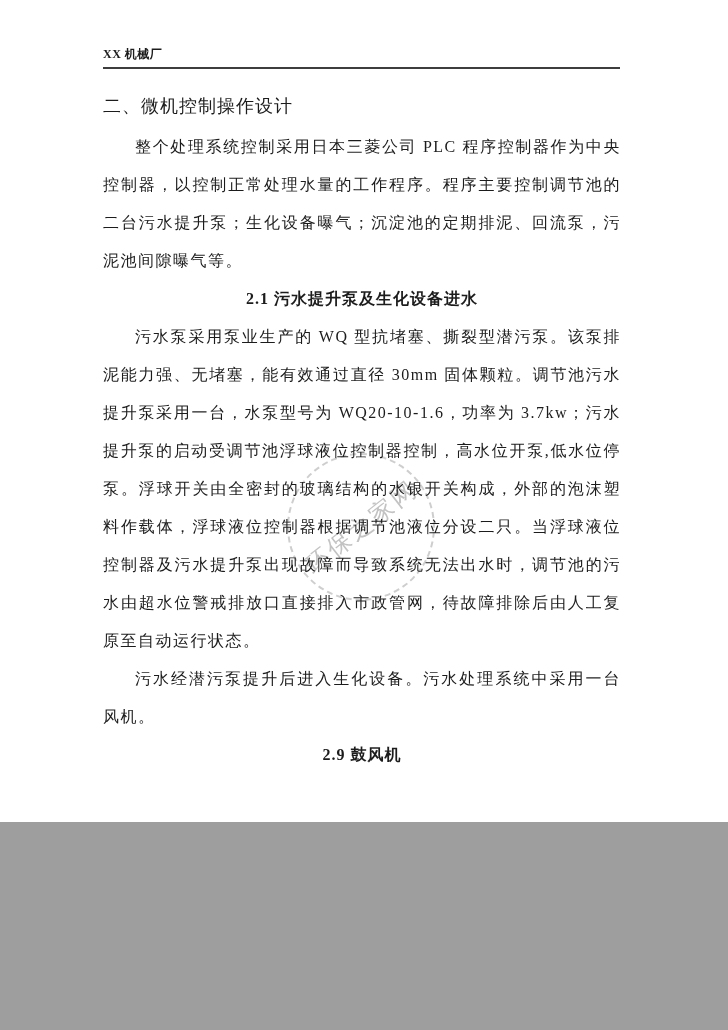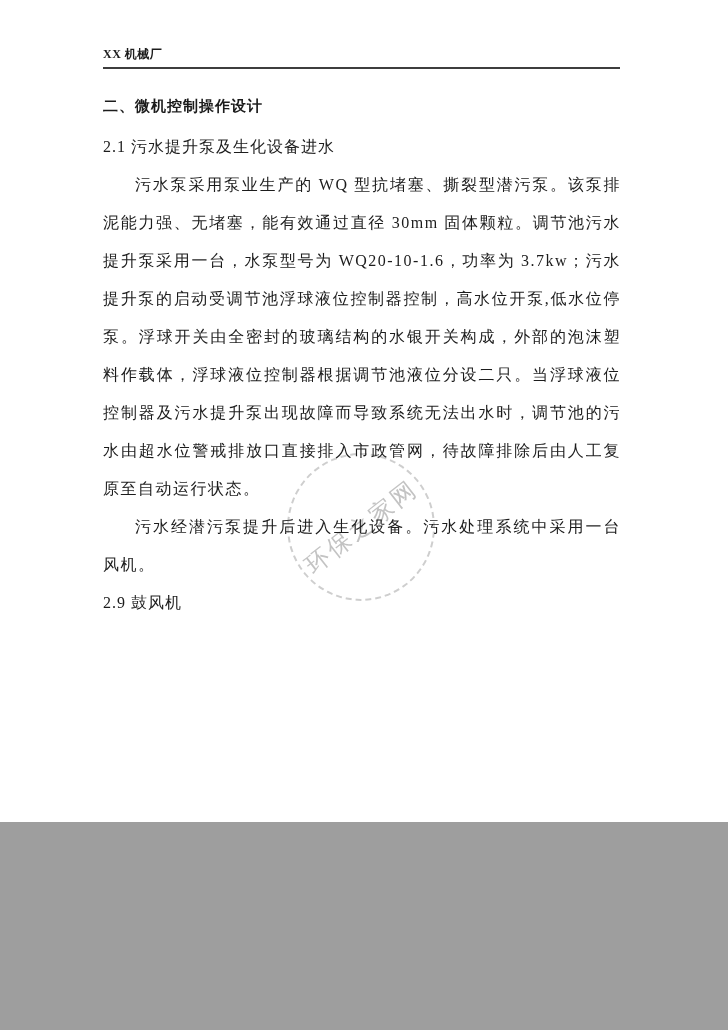--- a/index.html
+++ b/index.html
@@ -51,37 +51,38 @@
   }
   
   .doc {
     position: absolute;
     left: 103px;
     top: 84px;
     width: 518px;
     z-index: 1;
   }
   .doc-title {
-    font-size: 15px;
-    font-weight: bold;
+    font-size: 18px;
+    font-weight: normal;
     line-height: 44px;
     letter-spacing: 1px;
   }
   .doc p {
     font-size: 16px;
     line-height: 38px;
     text-align: justify;
     text-indent: 2em;
     letter-spacing: 1.5px;
   }
   .section-heading {
     font-size: 16px;
-    font-weight: normal;
+    font-weight: bold;
     line-height: 38px;
     letter-spacing: 1px;
+    text-align: center;
   }
   
   .footer-rule {
     position: absolute;
     left: 103px;
     top: 948px;
     width: 517px;
     height: 2px;
     background: #d9d9d9;
   }
@@ -95,20 +96,21 @@
     <span>XX 机械厂</span>
   </div>
 
   <div class="watermark">
     <span>环保之家网</span>
   </div>
 
   <div class="doc">
     <div class="doc-title">二、微机控制操作设计</div>
 
+    <p>整个处理系统控制采用日本三菱公司 PLC 程序控制器作为中央控制器，以控制正常处理水量的工作程序。程序主要控制调节池的二台污水提升泵；生化设备曝气；沉淀池的定期排泥、回流泵，污泥池间隙曝气等。</p>
 
     <div class="section-heading">2.1 污水提升泵及生化设备进水</div>
 
     <p>污水泵采用泵业生产的 WQ 型抗堵塞、撕裂型潜污泵。该泵排泥能力强、无堵塞，能有效通过直径 30mm 固体颗粒。调节池污水提升泵采用一台，水泵型号为 WQ20-10-1.6，功率为 3.7kw；污水提升泵的启动受调节池浮球液位控制器控制，高水位开泵,低水位停泵。浮球开关由全密封的玻璃结构的水银开关构成，外部的泡沫塑料作载体，浮球液位控制器根据调节池液位分设二只。当浮球液位控制器及污水提升泵出现故障而导致系统无法出水时，调节池的污水由超水位警戒排放口直接排入市政管网，待故障排除后由人工复原至自动运行状态。</p>
 
     <p>污水经潜污泵提升后进入生化设备。污水处理系统中采用一台风机。</p>
 
     <div class="section-heading">2.9 鼓风机</div>
 
   </div>

